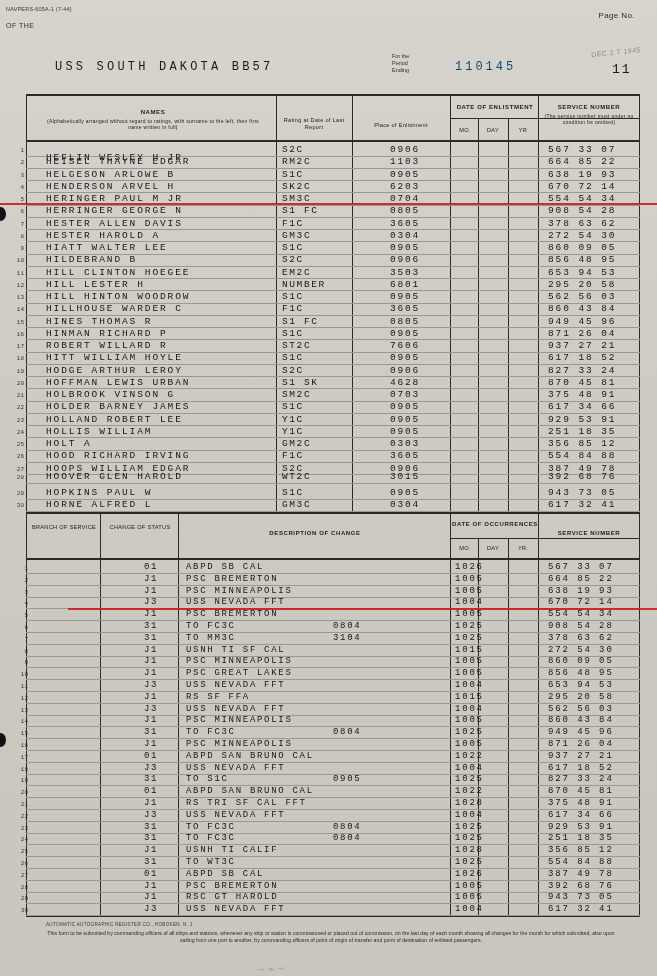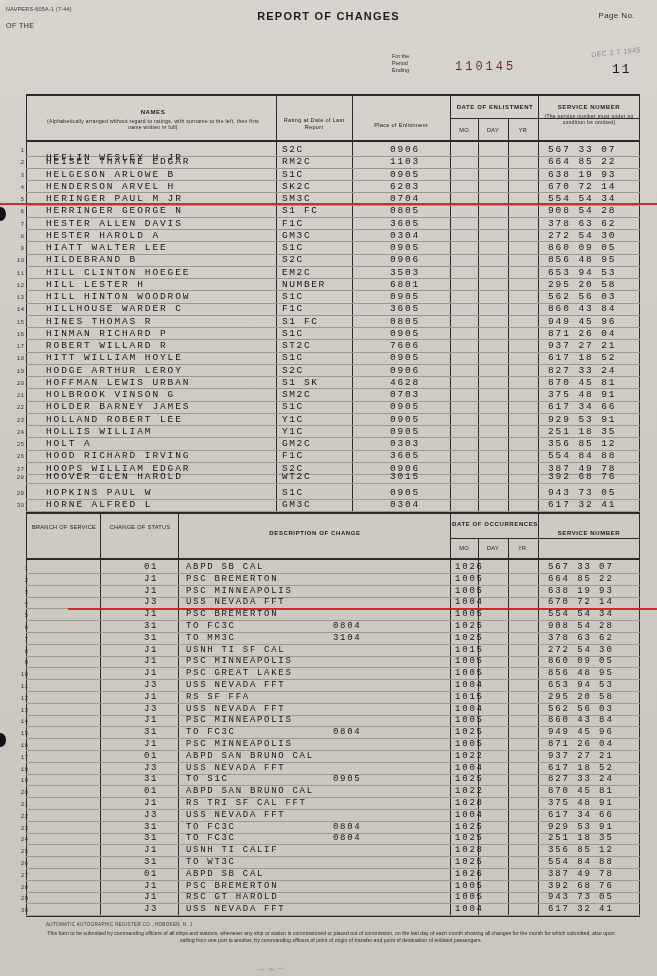--- a/index.html
+++ b/index.html
@@ -13,21 +13,21 @@
   .formno{position:absolute;left:6px;top:6px;font-size:5.5px;color:#3a3a3a;letter-spacing:.2px;}
   .ofthe{position:absolute;left:6px;top:22px;font-size:7px;color:#2f2f2f;letter-spacing:.5px;}
   .title{position:absolute;left:0;top:10px;width:657px;text-align:center;font-size:11px;
          font-weight:bold;letter-spacing:1.2px;color:#1d1d1d;}
   .pageno{position:absolute;right:22px;top:11px;font-size:8px;color:#2b2b2b;letter-spacing:.4px;}
 
   .shipname{position:absolute;left:55px;top:60px;font-size:12px;letter-spacing:3.2px;color:#1a1a1a;
             font-family:"Liberation Mono", monospace;}
   .fortheperiod{position:absolute;left:392px;top:53px;font-size:5.5px;line-height:7px;color:#2d2d2d;}
   .perioddate{position:absolute;left:455px;top:60px;font-size:12px;letter-spacing:3px;
-              font-family:"Liberation Mono", monospace;color:#7f1d1d;}
+              font-family:"Liberation Mono", monospace;color:#0c4a6e;}
   .stamp{position:absolute;left:592px;top:48px;width:60px;height:26px;color:#6d6f78;
          font-size:7px;transform:rotate(-6deg);opacity:.75;letter-spacing:.5px;}
   .stampno{position:absolute;left:612px;top:62px;font-size:13px;color:#1a1a1a;letter-spacing:2px;
            font-family:"Liberation Mono", monospace;}
 
   
   .hr{position:absolute;background:#2a2a2a;}
   .vr{position:absolute;background:#2a2a2a;}
 
   
@@ -75,23 +75,23 @@
             transform:rotate(-3deg);font-family:"Liberation Serif", serif;}
 </style>
 </head>
 <body>
 
 <div class="page">
   <div class="paper"></div>
 
   <div class="formno">NAVPERS-605A-1 (7-44)</div>
   <div class="ofthe">OF THE</div>
-  <div class="title">REPORT OF CHANGES</div>
   <div class="pageno">Page No.</div>
 
+  <div class="shipname">USS  SOUTH  DAKOTA  BB57</div>
   <div class="fortheperiod" style="white-space:pre-line;">For the
 Period
 Ending</div>
   <div class="perioddate">110145</div>
   <div class="stamp">DEC 2 7 1945</div>
   <div class="stampno">11</div>
 
   <div class="hr" style="left:26px;top:94px;width:614px;height:1.6px;"></div>
   <div class="hr" style="left:26px;top:140px;width:614px;height:1.6px;"></div>
   <div class="hr" style="left:450px;top:118px;width:190px;height:1px;"></div>

